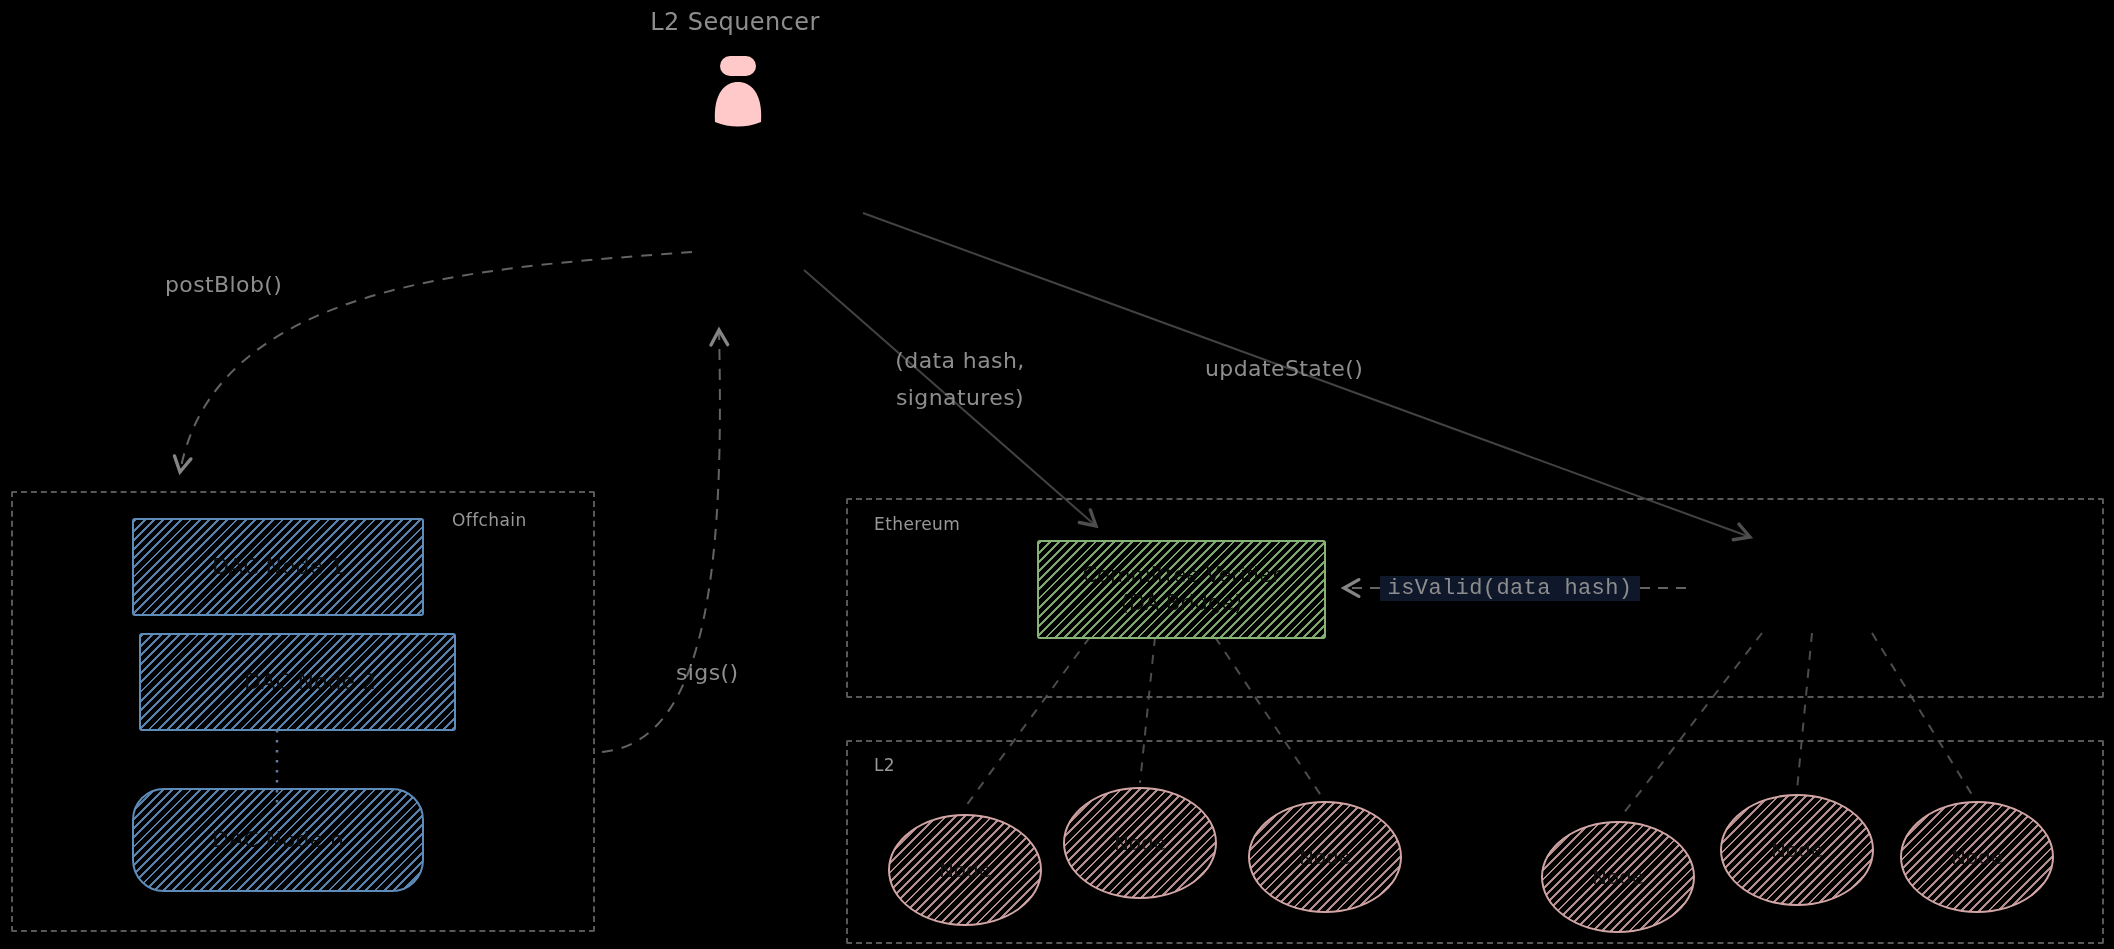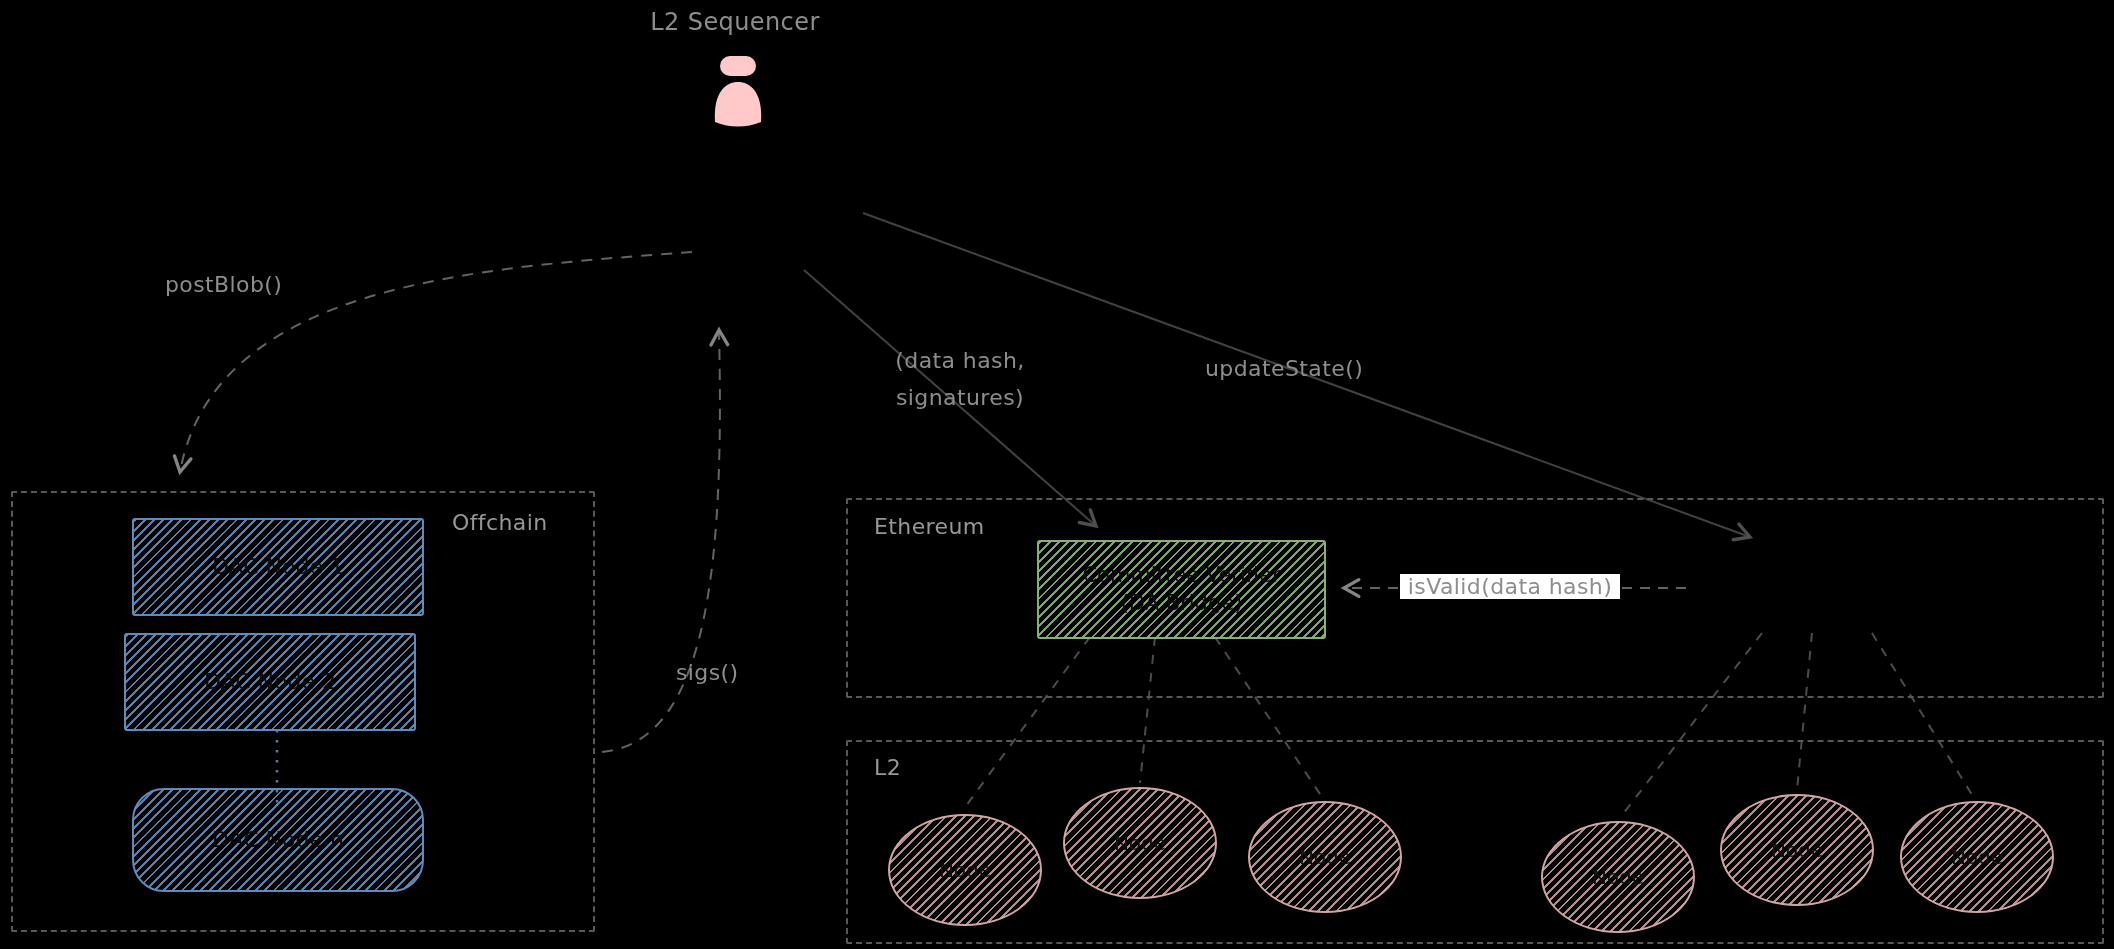--- a/index.html
+++ b/index.html
@@ -8,33 +8,33 @@
   .wires{position:absolute;left:0;top:0;width:2114px;height:949px;pointer-events:none;}
 
   .lbl{position:absolute;color:#8d8d8d;font-size:22px;letter-spacing:.4px;white-space:nowrap;}
   .lbl-center{text-align:center;white-space:normal;}
 
   .seq-label{position:absolute;left:630px;top:8px;width:210px;text-align:center;
              color:#8d8d8d;font-size:24px;letter-spacing:.4px;}
   .seq-icon{position:absolute;left:706px;top:54px;width:64px;height:76px;}
 
   .group{position:absolute;border:2px dashed #585858;border-radius:2px;background:transparent;}
-  .group-label{position:absolute;color:#979797;font-size:22px;letter-spacing:.4px;}
+  .group-label{position:absolute;color:#979797;font-size:17px;letter-spacing:.4px;}
 
   .box{position:absolute;display:flex;flex-direction:column;align-items:center;justify-content:center;
        text-align:center;color:#0b0b0b;border-radius:3px;line-height:1.3;}
   .blue{border:2px solid #5e8cba;
         background-image:repeating-linear-gradient(135deg,rgba(94,140,186,.92) 0 2px,transparent 2px 6.5px);
         font-size:22px;}
   .green{border:2px solid #86b375;
          background-image:repeating-linear-gradient(135deg,rgba(134,179,117,.92) 0 2px,transparent 2px 6.5px);
          font-size:21px;}
 
   .dac1{left:132px;top:518px;width:288px;height:94px;justify-content:center;}
-  .dac2{left:124px;top:633px;width:288px;height:94px;}
+  .dac2{left:139px;top:633px;width:288px;height:94px;padding-left:25px;}
   .dacn{left:132px;top:788px;width:288px;height:100px;border-radius:32px;}
 
   .offchain{left:11px;top:491px;width:580px;height:437px;}
   .offchain-lbl{left:452px;top:510px;}
 
   .ethereum{left:846px;top:498px;width:1254px;height:196px;}
   .ethereum-lbl{left:874px;top:514px;}
   .c1{left:1037px;top:540px;width:285px;height:95px;}
   .c2{left:1690px;top:541px;width:278px;height:90px;}
 
@@ -45,21 +45,21 @@
            background-image:repeating-linear-gradient(135deg,rgba(210,165,165,.85) 0 2px,transparent 2px 6.5px);
            display:flex;align-items:center;justify-content:center;color:#101010;font-size:20px;}
   .e1{left:888px;top:814px;} .e2{left:1063px;top:787px;} .e3{left:1248px;top:801px;}
   .e4{left:1541px;top:821px;} .e5{left:1720px;top:794px;} .e6{left:1900px;top:801px;}
 
   .post-blob{left:165px;top:272px;}
   .sigs{left:676px;top:660px;}
   .verify{left:790px;top:342px;width:340px;line-height:37px;}
   .update{left:1205px;top:356px;}
   .isvalid{left:1345px;top:574px;width:330px;text-align:center;}
-  .isvalid span{background:#ffffff;padding:0 8px;}
+  .isvalid span{background:#0f172a;padding:0 8px;font-family:Liberation Mono, monospace;}
 </style>
 </head>
 <body>
 
 <div class="canvas">
 
   <svg class="wires" viewBox="0 0 2114 949">
     <defs>
       <marker id="ah" viewBox="0 0 14 14" refX="11" refY="7" markerWidth="13" markerHeight="13" orient="auto">
         <path d="M3 2.5 L11 7 L3 11.5" fill="none" stroke="#858585" stroke-width="1.8" stroke-linecap="round"></path>

